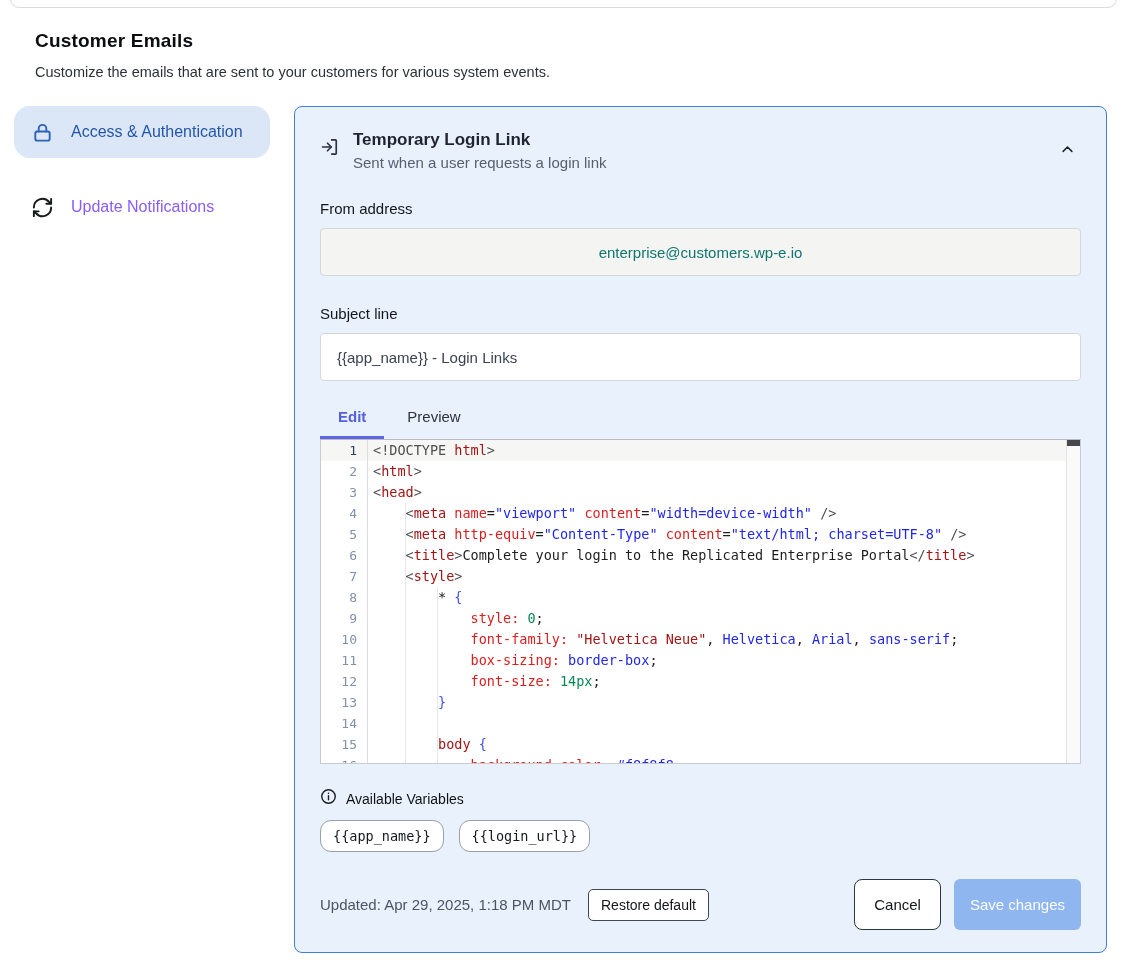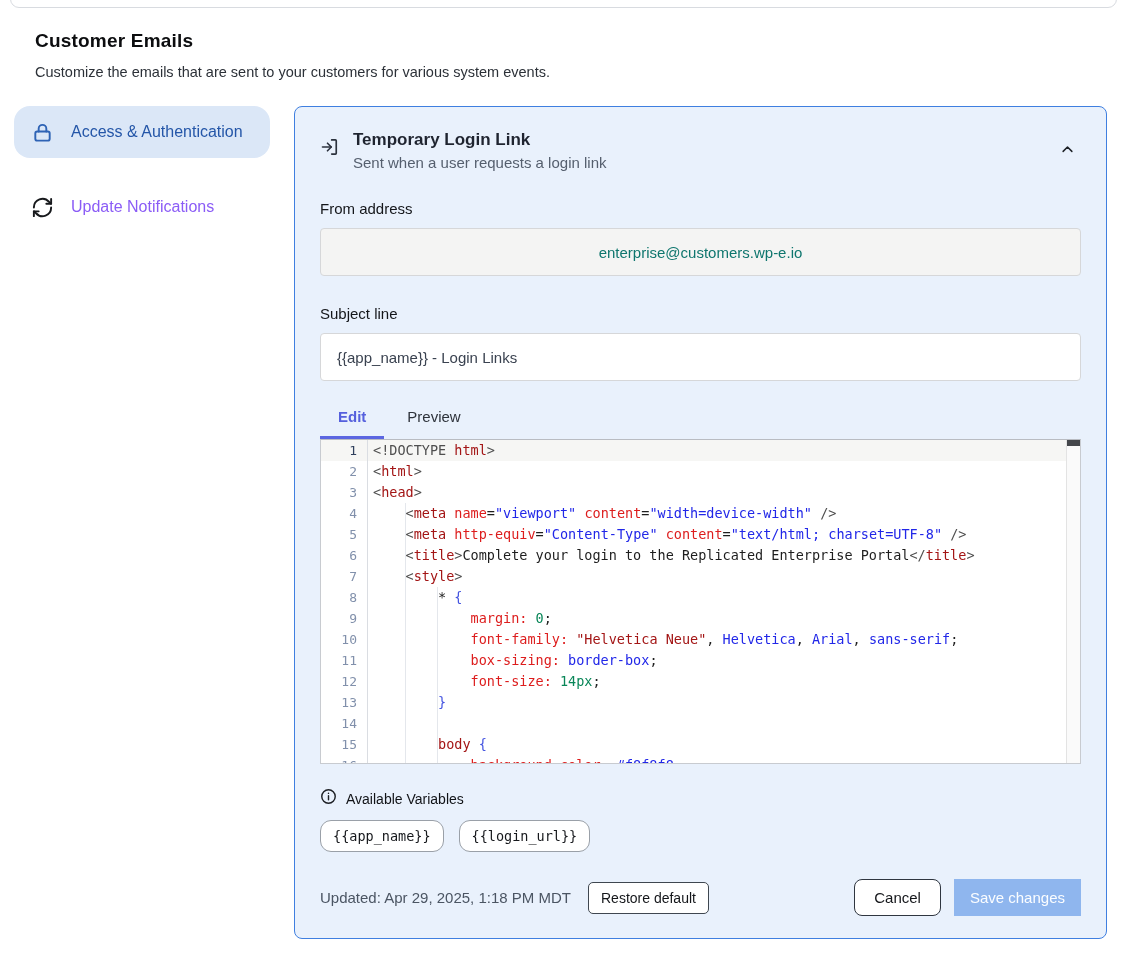--- a/index.html
+++ b/index.html
@@ -79,22 +79,22 @@
     color:#16181c; cursor:pointer; }
 
   
   .panel-footer { display:flex; align-items:center; margin-top:27px; }
   .updated { font-size:15px; color:#4b5563;text-align:center; }
   .btn { cursor:pointer; font-family:"Liberation Sans",sans-serif; }
   .btn-restore { margin-left:17px; background:#fff; border:1px solid #3f4750;
     border-radius:5px; padding:7px 12px; font-size:14px; color:#14161a; }
   .footer-right { margin-left:auto; display:flex; gap:13px; }
   .btn-cancel { background:#fff; border:1px solid #2f3640; border-radius:8px;
-    padding:9px 19px; font-size:15px; font-weight:500; color:#14161a; }
-  .btn-save { background:#8fb6ee; border:none; border-radius:0;
+    padding:16px 19px; font-size:15px; font-weight:500; color:#14161a; }
+  .btn-save { background:#8fb6ee; border:none; border-radius:6px;
     padding:9px 16px; font-size:15px; font-weight:500; color:#fbfdff; }
 </style>
 </head>
 <body>
 
 <div class="top-remnant"></div>
 
 <div class="page-head">
   <div class="page-title">Customer Emails</div>
   <div class="page-sub">Customize the emails that are sent to your customers for various system events.</div>
@@ -189,21 +189,21 @@
           <div class="crow">
             <span class="gut">7</span>
             <span class="ccode"><span class="tk-pl">    </span><span class="tk-gy">&lt;</span><span class="tk-tag">style</span><span class="tk-gy">&gt;</span></span>
           </div>
           <div class="crow">
             <span class="gut">8</span>
             <span class="ccode"><span class="tk-pl">        * </span><span class="tk-brace">{</span></span>
           </div>
           <div class="crow">
             <span class="gut">9</span>
-            <span class="ccode"><span class="tk-pl">            </span><span class="tk-attr">margin:</span><span class="tk-pl"> </span><span class="tk-num">0</span><span class="tk-pl">;</span></span>
+            <span class="ccode"><span class="tk-pl">            </span><span class="tk-attr">style:</span><span class="tk-pl"> </span><span class="tk-num">0</span><span class="tk-pl">;</span></span>
           </div>
           <div class="crow">
             <span class="gut">10</span>
             <span class="ccode"><span class="tk-pl">            </span><span class="tk-attr">font-family:</span><span class="tk-pl"> </span><span class="tk-tag">"Helvetica Neue"</span><span class="tk-pl">, </span><span class="tk-kw">Helvetica</span><span class="tk-pl">, </span><span class="tk-kw">Arial</span><span class="tk-pl">, </span><span class="tk-kw">sans-serif</span><span class="tk-pl">;</span></span>
           </div>
           <div class="crow">
             <span class="gut">11</span>
             <span class="ccode"><span class="tk-pl">            </span><span class="tk-attr">box-sizing:</span><span class="tk-pl"> </span><span class="tk-kw">border-box</span><span class="tk-pl">;</span></span>
           </div>
           <div class="crow">

